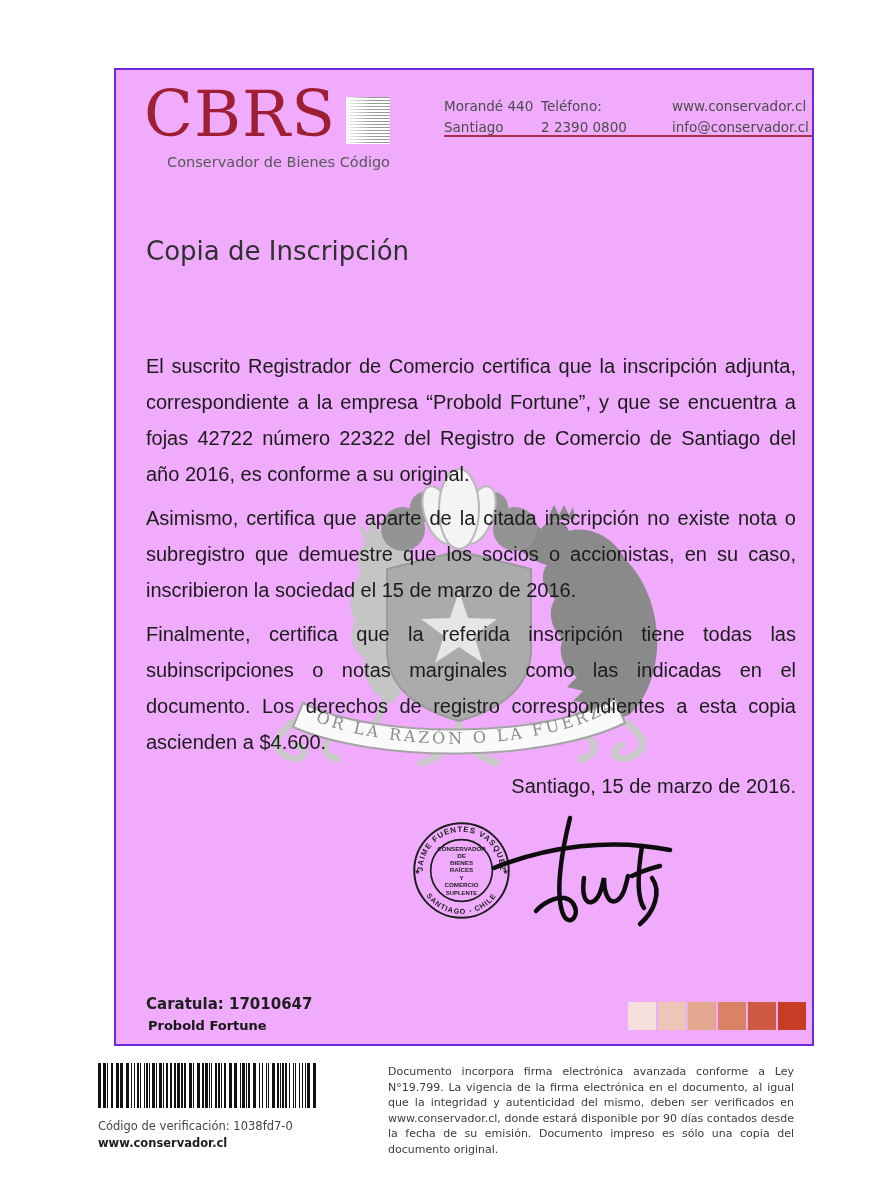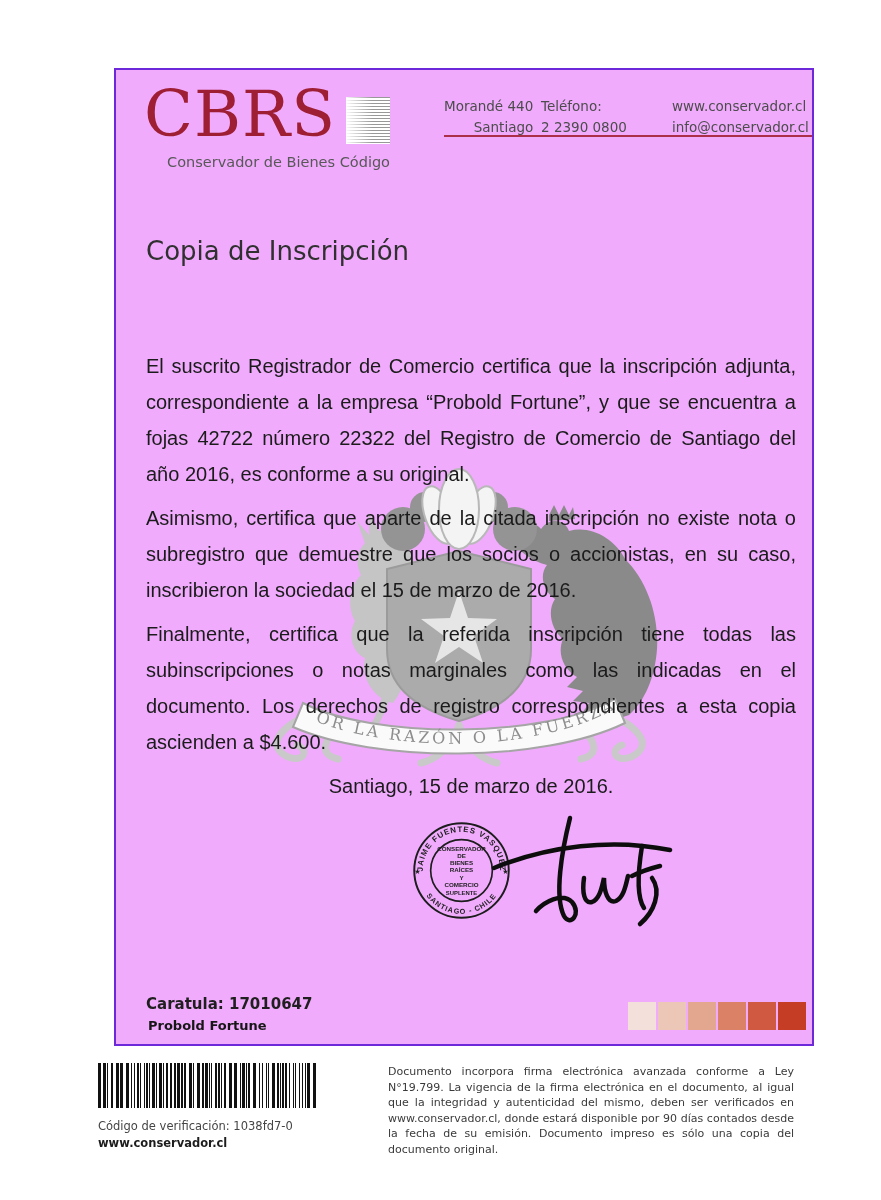--- a/index.html
+++ b/index.html
@@ -15,33 +15,33 @@
   .logo-text{left:28px;top:12px;font-family:"DejaVu Serif",serif;font-size:64px;
              line-height:1;color:#9e1e33;letter-spacing:1px;}
   .stripes{left:230px;top:27px;width:44px;height:47px;
            background:
              linear-gradient(to right, rgba(255,255,255,.95), rgba(255,255,255,0) 60%),
              repeating-linear-gradient(to bottom,#989898 0 1px,#ffffff 1px 3px);}
   .tagline{left:40px;top:83px;width:234px;text-align:right;
            font-family:"DejaVu Sans",sans-serif;font-size:14.5px;line-height:19px;color:#585858;}
   .contact-col{top:26px;font-family:"DejaVu Sans",sans-serif;font-size:13.5px;
                line-height:21px;color:#4c4c4c;white-space:nowrap;}
-  .c1{left:328px;text-align:right;} .c2{left:425px;} .c3{left:556px;}
+  .c1{left:328px;} .c2{left:425px;} .c3{left:556px;}
   .header-rule{left:328px;top:65px;width:368px;height:2px;background:#ab2f49;}
 
   
   .title{left:30px;top:164px;font-family:"DejaVu Sans",sans-serif;font-size:26px;
          line-height:34px;color:#303030;}
 
   
   .watermark{left:127px;top:393px;width:433px;height:310px;z-index:1;}
   .body-text{left:30px;top:278px;width:650px;z-index:2;font-size:20px;line-height:36px;
              text-align:justify;color:#1b1b1b;}
   .body-text p{margin:0 0 8px 0;}
-  .body-text p.date{text-align:center;}
+  .body-text p.date{text-align:right;}
 
   
   .stamp{left:293px;top:748px;width:105px;height:105px;z-index:3;}
   .signature{left:372px;top:742px;width:190px;height:125px;z-index:4;}
 
   
   .caratula-label{left:30px;top:925px;font-family:"DejaVu Sans",sans-serif;
                   font-size:15px;font-weight:bold;color:#1f1f1f;text-align:center;}
   .caratula-company{left:32px;top:948px;font-family:"DejaVu Sans",sans-serif;
                     font-size:13px;font-weight:bold;color:#161616;}

